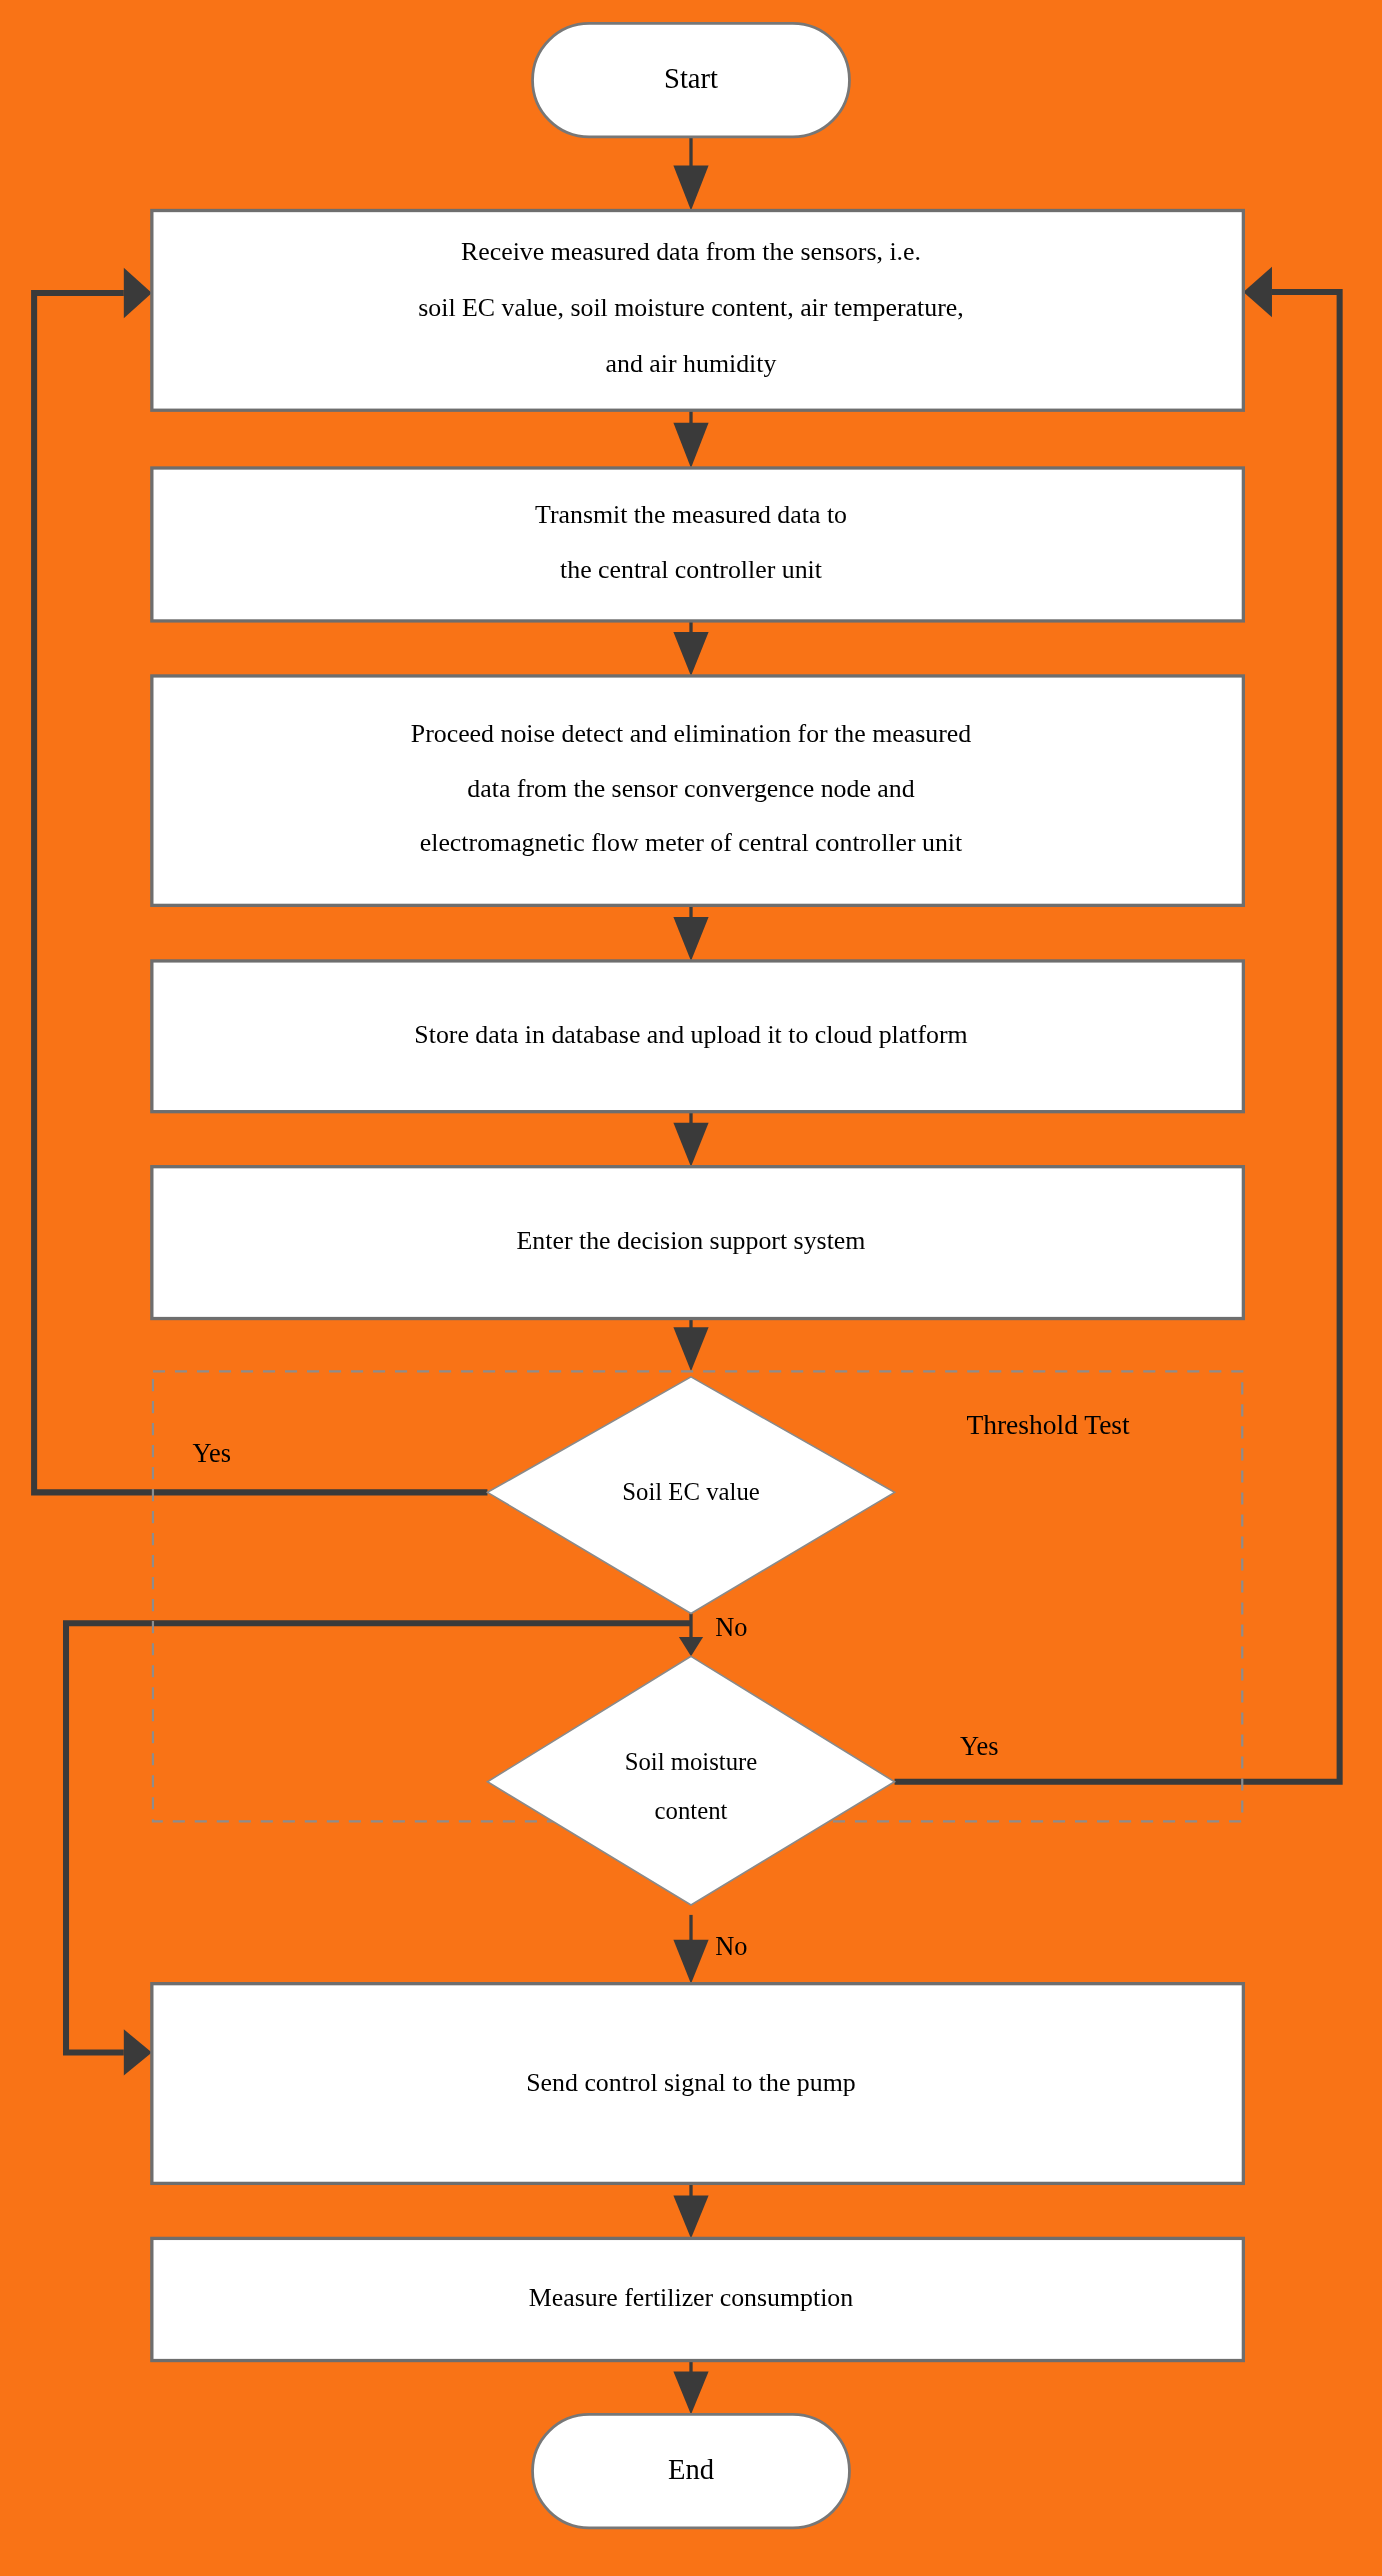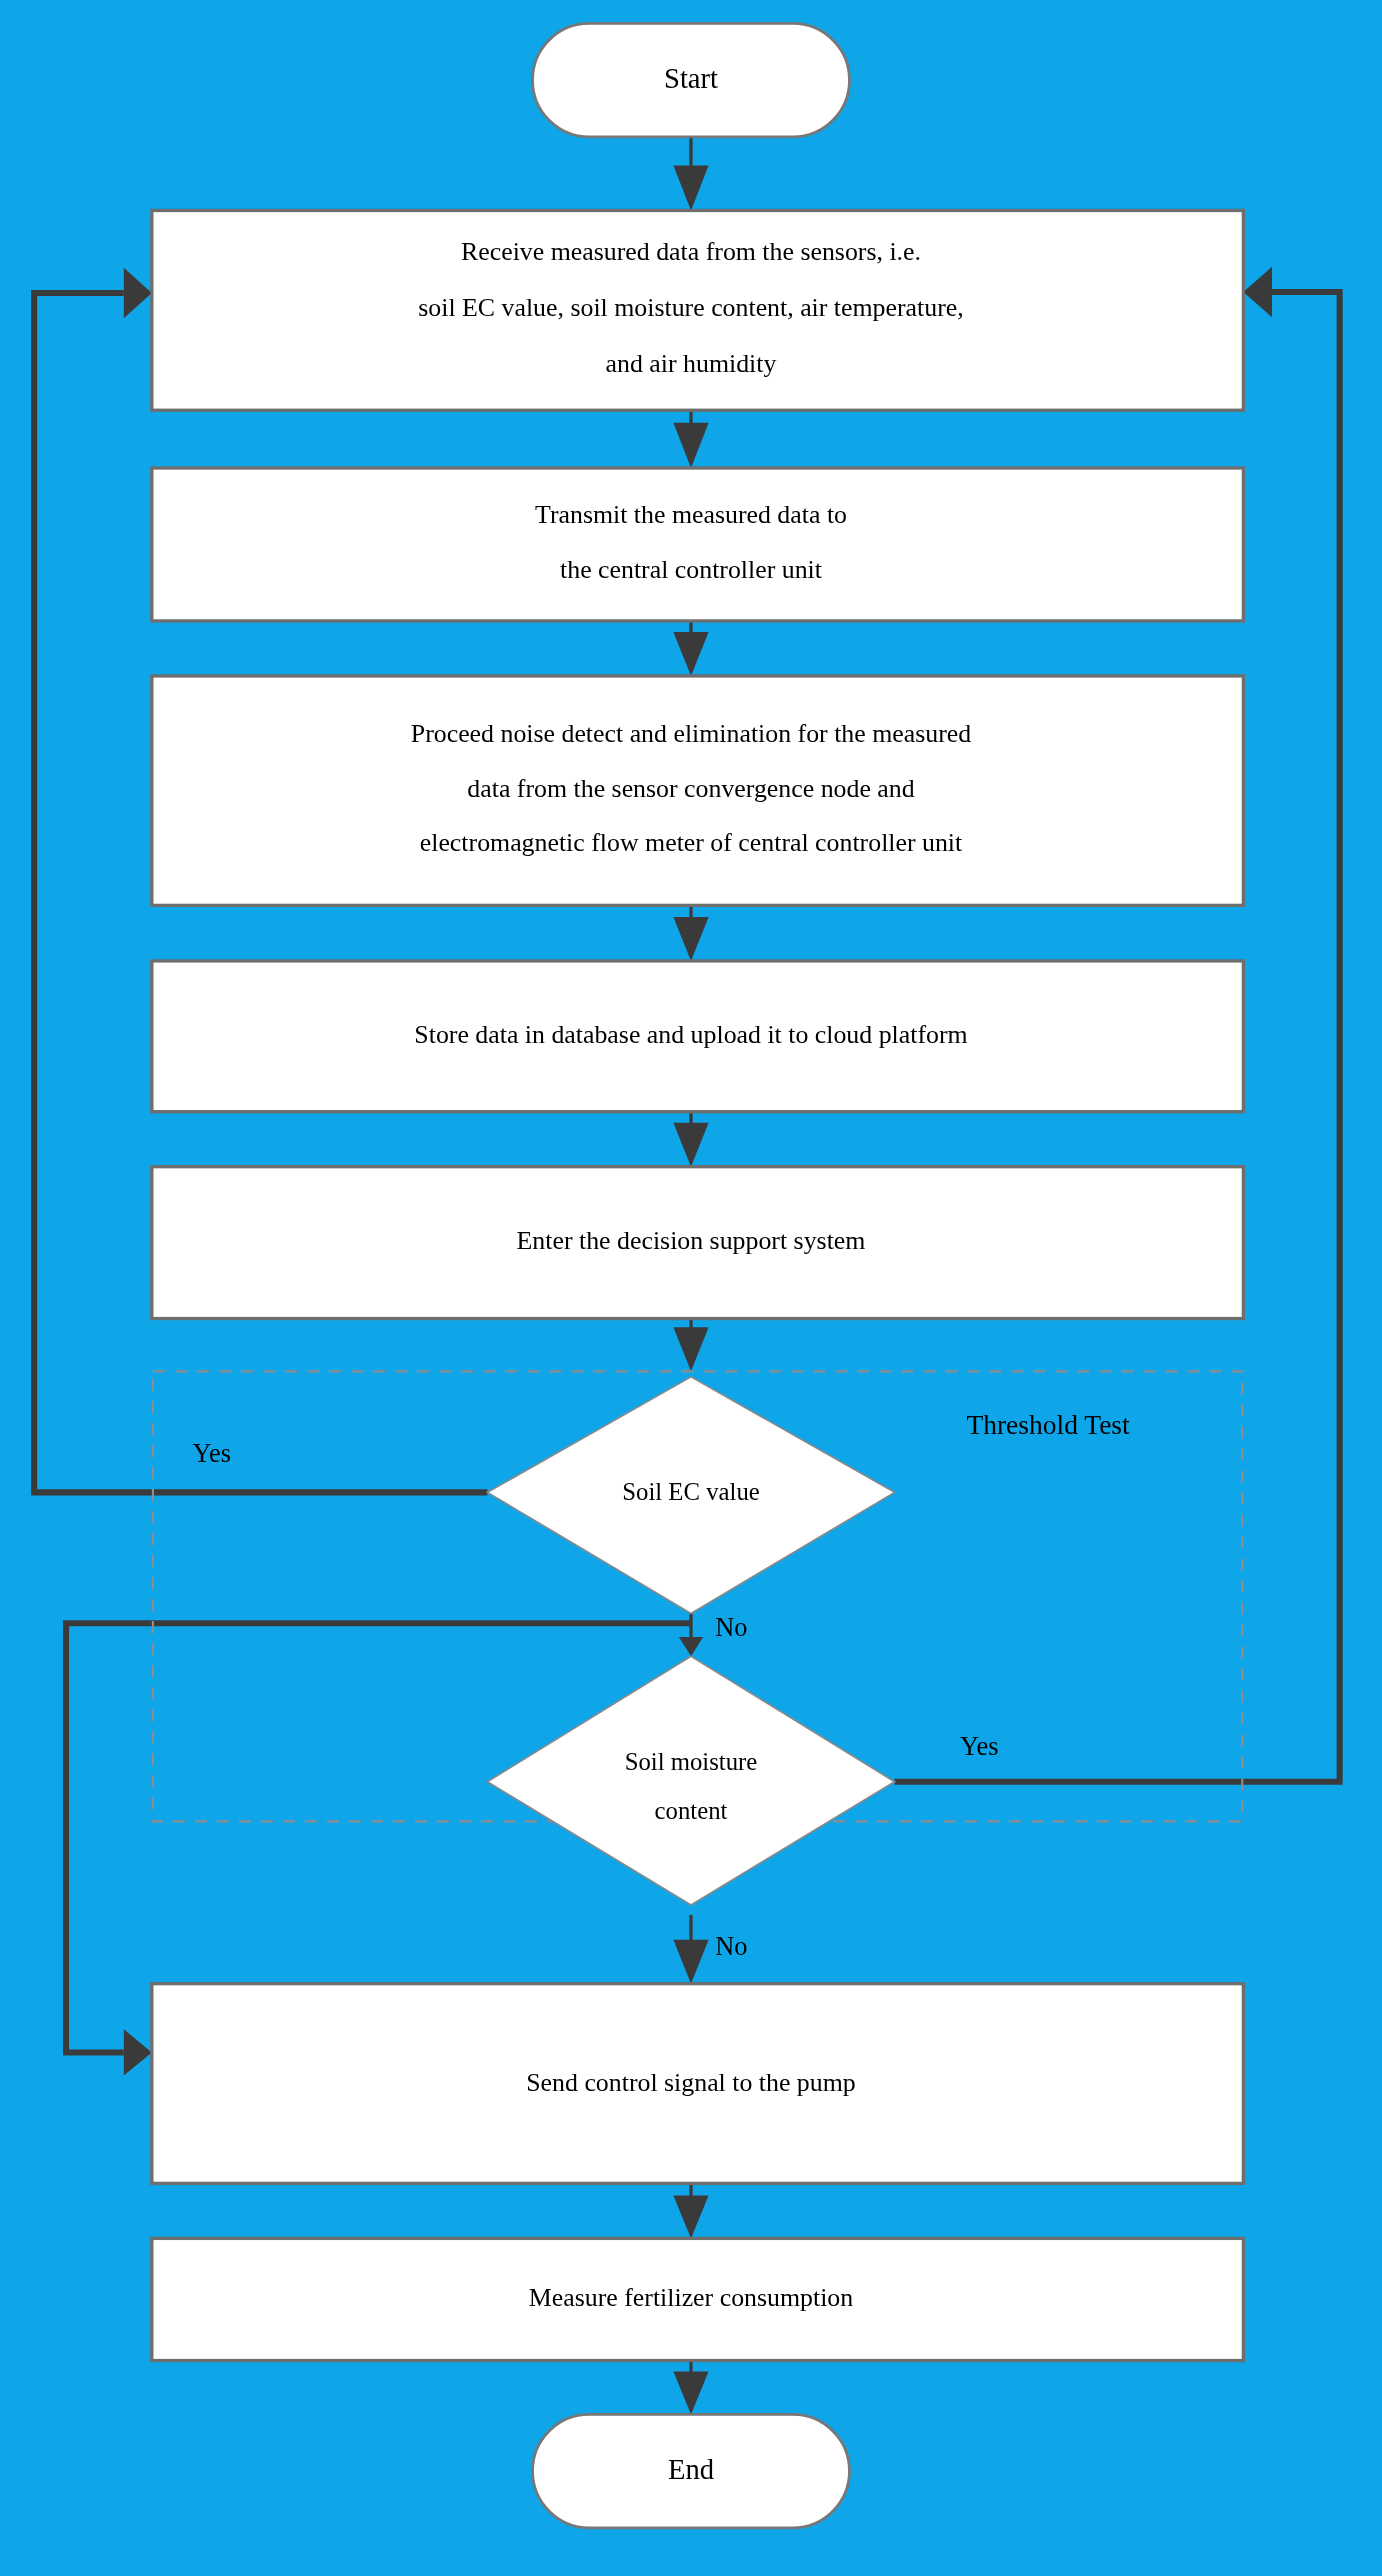--- a/index.html
+++ b/index.html
@@ -4,21 +4,21 @@
 <style>
   html, body {
     margin: 0;
     padding: 0;
     background: #ffffff;
   }
   #flow-root {
     position: relative;
     width: 1382px;
     height: 2576px;
-    background: #0ea5e9;
+    background: #f97316;
     font-family: "Liberation Serif", "DejaVu Serif", serif;
     overflow: hidden;
   }
   svg#flow-svg {
     position: absolute;
     top: 0; left: 0;
     width: 1382px;
     height: 2576px;
     display: block;
   }

